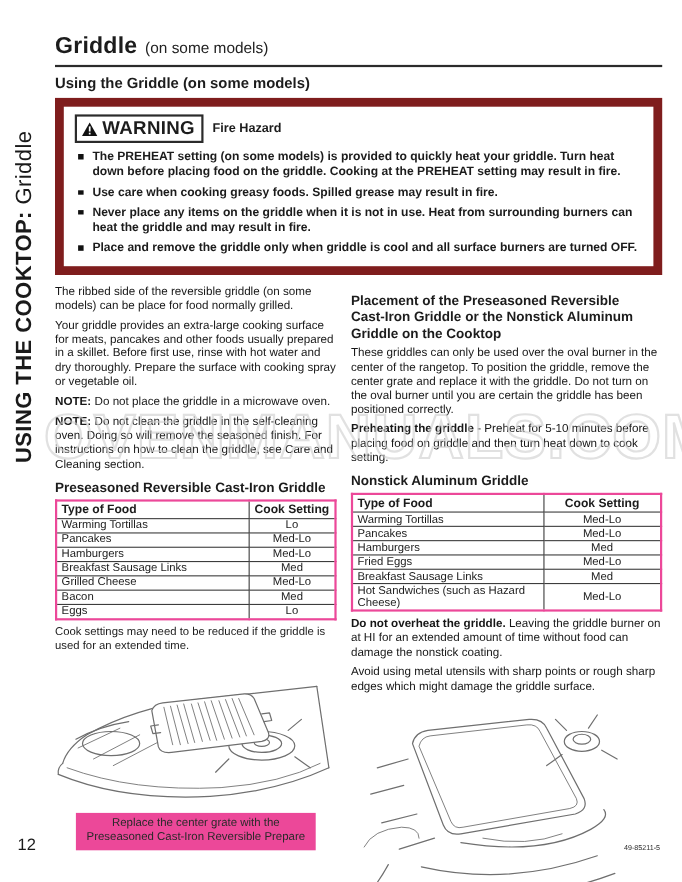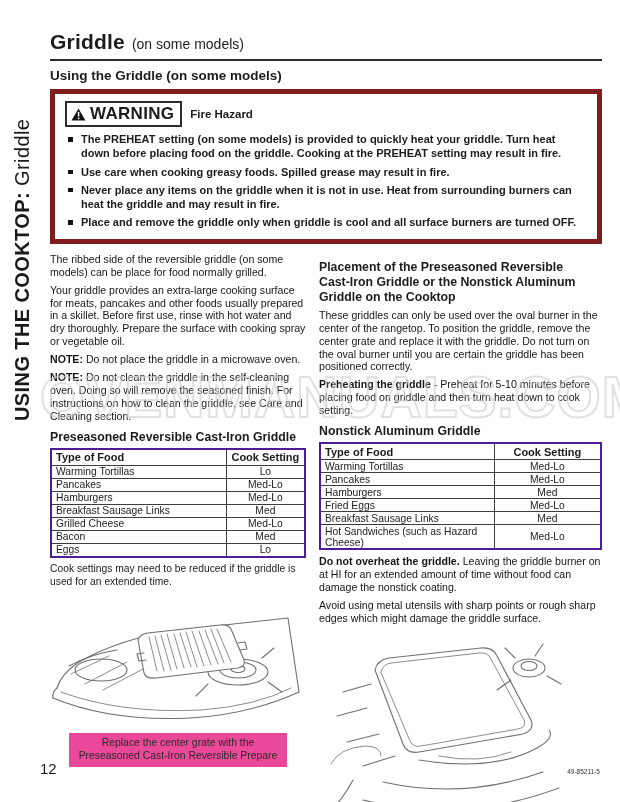--- a/index.html
+++ b/index.html
@@ -20,21 +20,21 @@
 
   .main { position:absolute; left:50px; top:30px; width:552px; }
 
   .title-row { display:flex; align-items:baseline; gap:7px; }
   .page-title { font-size:21px; font-weight:bold; letter-spacing:.2px; }
   .page-title-suffix { font-size:14px; color:#222; }
   .rule { border:0; border-top:2px solid #2b2b2b; margin:5px 0 7px 0; }
   .section-heading { font-size:13.5px; font-weight:bold; margin-bottom:6px; }
 
   
-  .warning-box { border:5px solid #7f1d1d; padding:7px 10px 9px 10px; }
+  .warning-box { border:8px solid #7f1d1d; padding:7px 10px 9px 10px; }
   .warning-head { display:flex; align-items:center; gap:8px; margin-bottom:5px; }
   .warning-label {
     display:inline-flex; align-items:center; gap:4px;
     border:2px solid #2b2b2b; padding:1px 6px 1px 4px;
     font-size:17px; font-weight:bold; letter-spacing:.3px;
   }
   .warning-hazard { font-size:11.5px; font-weight:bold; }
   .warn-bullets { list-style:none; }
   .warn-bullets li {
     position:relative; padding-left:16px; font-size:11px; font-weight:bold;
@@ -46,21 +46,21 @@
   
   .columns { display:flex; gap:13px; margin-top:9px; }
   .col-left  { width:256px; }
   .col-right { width:283px; }
 
   .body-text { font-size:10.6px; line-height:1.22; margin-bottom:5px; color:#161616; }
   .body-text .lead { font-weight:bold; }
   .sub-heading { font-size:12.3px; font-weight:bold; margin:7px 0 4px 0; }
   .sub-heading.wrapcap { max-width:260px; line-height:1.22; }
 
-  table.cook { width:100%; border-collapse:collapse; border:2px solid #4c1d95; margin-bottom:5px; }
+  table.cook { width:100%; border-collapse:collapse; border:2px solid #ec4899; margin-bottom:5px; }
   table.cook th, table.cook td {
     border:1px solid #3d3d3d; font-size:10.3px; padding:0.5px 4px; height:12.5px;
   }
   table.cook th { text-align:left; font-size:11px; font-weight:bold; padding:1.5px 4px; }
   table.cook th.set, table.cook td.set { text-align:center; }
   .col-left  table.cook .food { width:69%; }
   .col-right table.cook .food { width:62%; }
 
   .table-note { font-size:10.3px; line-height:1.25; margin:3px 0 6px 0; }
 
@@ -73,21 +73,21 @@
   .fig-caption span { display:block; }
 
   
   .watermark {
     position:absolute; left:40px; top:364px; z-index:6; pointer-events:none;
     font-size:57px; font-weight:bold; letter-spacing:1px; white-space:nowrap;
     color:rgba(255,255,255,0.05);
     -webkit-text-stroke:2px #cfcfcf; opacity:.62;
   }
 
-  .footer-page { position:absolute; left:40px; bottom:25px; font-size:15px; color:#1a1a1a;margin-top:24px; }
+  .footer-page { position:absolute; left:16px; bottom:25px; font-size:15px; color:#1a1a1a;margin-top:24px; }
   .footer-code { position:absolute; right:20px; bottom:27px; font-size:6.5px; color:#2f2f2f; }
 
   .illus { stroke:#6f6f6f; fill:none; stroke-width:1.1; stroke-linecap:round; stroke-linejoin:round; }
   .illus .thin { stroke-width:.8; }
   .illus .white { fill:#ffffff; }
 </style>
 </head>
 <body>
 
 <div class="page">

